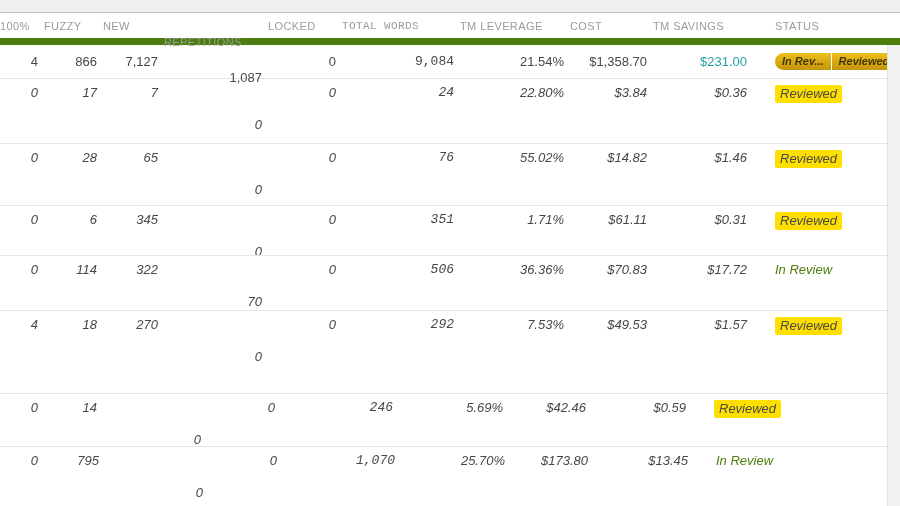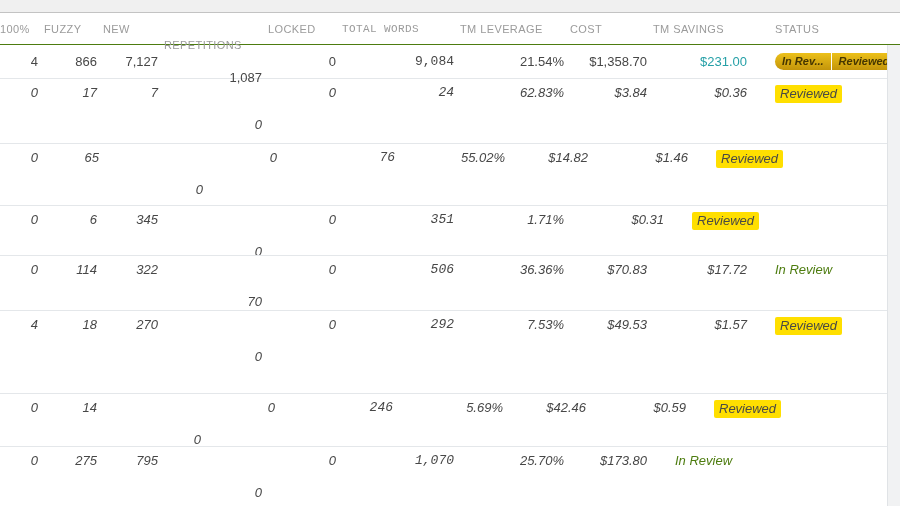--- a/index.html
+++ b/index.html
@@ -12,21 +12,21 @@
     color:#454545;
   }
   .top-strip{
     height:13px;box-sizing:border-box;
     background:#f0f0f0;
     border-bottom:1px solid #c3c3c3;
   }
   .hdr-row{
     display:flex;height:32px;box-sizing:border-box;
     align-items:center;
-    border-bottom:1px solid #4d7c0f;
+    border-bottom:7px solid #4d7c0f;
     background:#fff;
   }
   .hdr-cell{
     box-sizing:border-box;
     font-size:11px;color:#9b9b9b;
     letter-spacing:.4px;
     text-transform:uppercase;
     white-space:nowrap;overflow:hidden;
   }
   .row{
@@ -129,44 +129,46 @@
   </div>
 
   <div>
       <div class="row sub">
         <div class="cell c1">0</div>
         <div class="cell c2">17</div>
         <div class="cell c3">7</div>
         <div class="cell c4">0</div>
         <div class="cell c5">0</div>
         <div class="cell c6">24</div>
-        <div class="cell c7">62.83%</div>
+        <div class="cell c7">22.80%</div>
         <div class="cell c8">$3.84</div>
         <div class="cell c9">$0.36</div>
         <div class="cell c10"><span class="status-hl">Reviewed</span></div>
       </div>
       <div class="row sub">
         <div class="cell c1">0</div>
+        <div class="cell c2">28</div>
         <div class="cell c3">65</div>
         <div class="cell c4">0</div>
         <div class="cell c5">0</div>
         <div class="cell c6">76</div>
         <div class="cell c7">55.02%</div>
         <div class="cell c8">$14.82</div>
         <div class="cell c9">$1.46</div>
         <div class="cell c10"><span class="status-hl">Reviewed</span></div>
       </div>
       <div class="row sub">
         <div class="cell c1">0</div>
         <div class="cell c2">6</div>
         <div class="cell c3">345</div>
         <div class="cell c4">0</div>
         <div class="cell c5">0</div>
         <div class="cell c6">351</div>
         <div class="cell c7">1.71%</div>
+        <div class="cell c8">$61.11</div>
         <div class="cell c9">$0.31</div>
         <div class="cell c10"><span class="status-hl">Reviewed</span></div>
       </div>
       <div class="row sub">
         <div class="cell c1">0</div>
         <div class="cell c2">114</div>
         <div class="cell c3">322</div>
         <div class="cell c4">70</div>
         <div class="cell c5">0</div>
         <div class="cell c6">506</div>
@@ -193,25 +195,25 @@
         <div class="cell c4">0</div>
         <div class="cell c5">0</div>
         <div class="cell c6">246</div>
         <div class="cell c7">5.69%</div>
         <div class="cell c8">$42.46</div>
         <div class="cell c9">$0.59</div>
         <div class="cell c10"><span class="status-hl">Reviewed</span></div>
       </div>
       <div class="row sub">
         <div class="cell c1">0</div>
-        <div class="cell c2">275</div>
         <div class="cell c3">795</div>
         <div class="cell c4">0</div>
         <div class="cell c5">0</div>
         <div class="cell c6">1,070</div>
         <div class="cell c7">25.70%</div>
         <div class="cell c8">$173.80</div>
+        <div class="cell c9">$13.45</div>
         <div class="cell c10"><span class="status-link">In Review</span></div>
       </div>
     </div>
 
   <div class="scroll-strip"></div>
 </div>
 
 </body></html>

